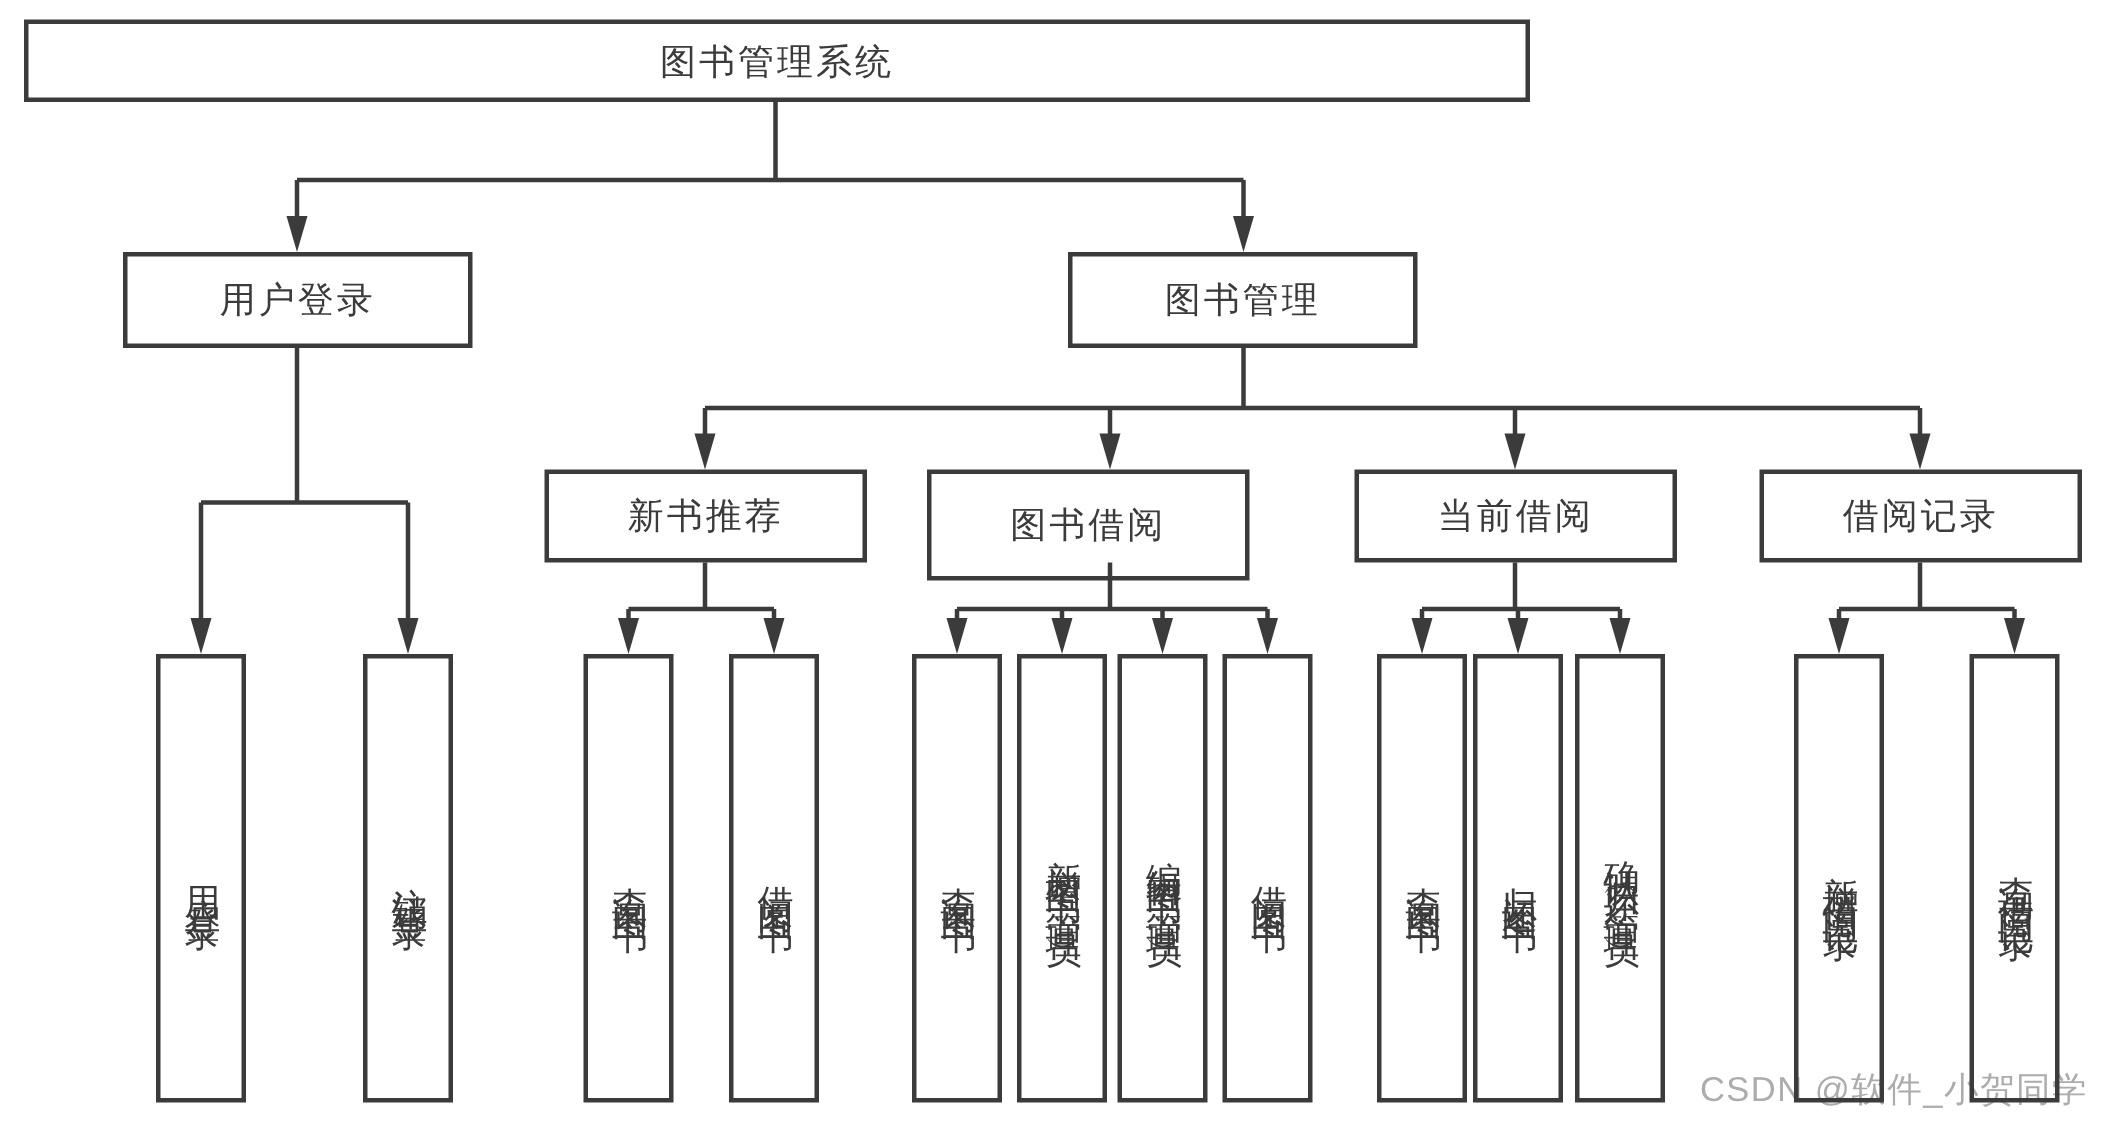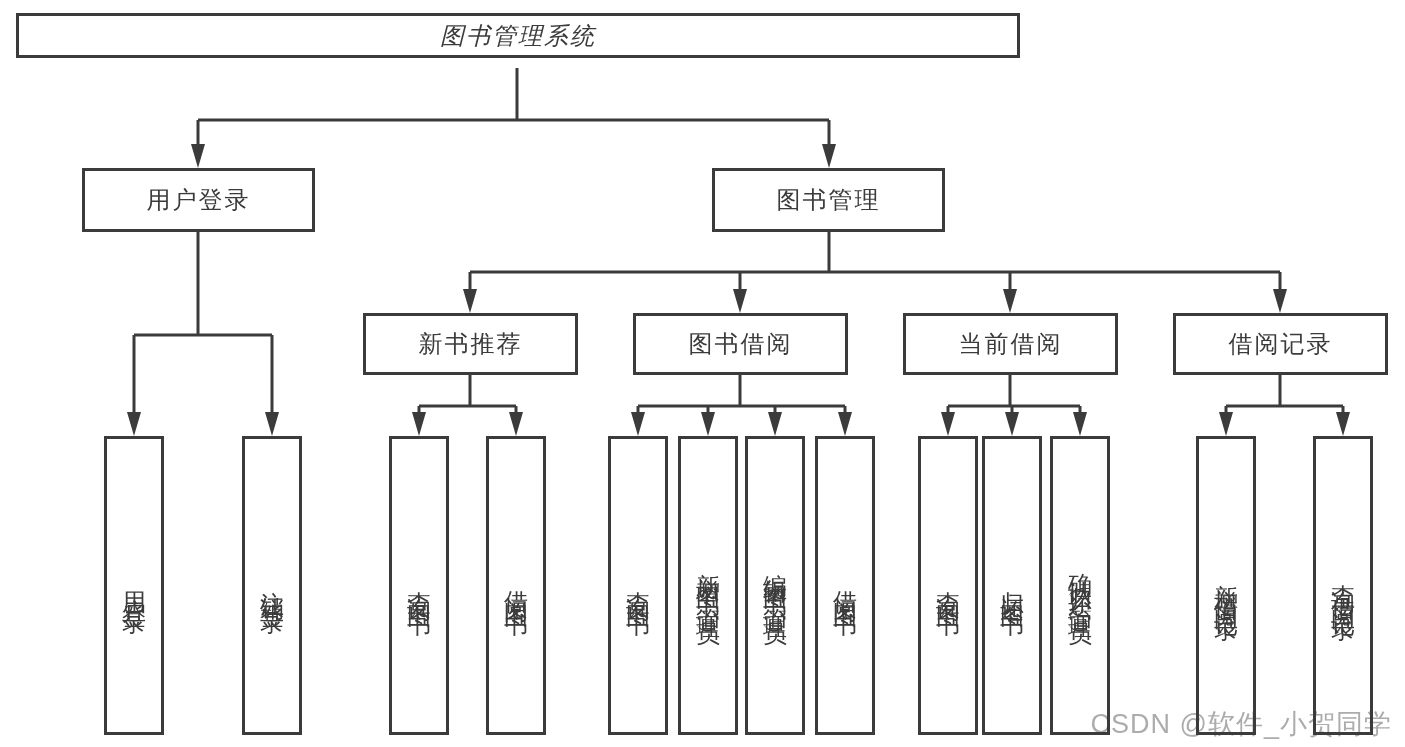--- a/index.html
+++ b/index.html
@@ -48,21 +48,21 @@
     text-orientation: mixed;
     font-size: 24px;
     letter-spacing: 7px;
     line-height: 1;
     max-height: 292px;
   }
   .watermark {
     position: absolute;
     right: 13px;
     bottom: 5px;
-    font-size: 27px;
+    font-size: 23px;
     letter-spacing: 1px;
     color: #acacac;
     z-index: 1;
     white-space: nowrap;
   }
 </style>
 </head>
 <body>
 
 <div class="canvas">
@@ -93,35 +93,35 @@
       <polygon points="768,412 782,412 775,436"></polygon>
       <polygon points="838,412 852,412 845,436"></polygon>
       <polygon points="941,412 955,412 948,436"></polygon>
       <polygon points="1005,412 1019,412 1012,436"></polygon>
       <polygon points="1073,412 1087,412 1080,436"></polygon>
       <polygon points="1219,412 1233,412 1226,436"></polygon>
       <polygon points="1336,412 1350,412 1343,436"></polygon>
     </g>
   </svg>
 
-  <div class="node" style="left:16px; top:13px; width:1004px; height:45px;font-style:italic;">
+  <div class="node" style="left:16px; top:13px; width:1004px; height:55px;">
     <span class="h-label">图书管理系统</span>
   </div>
 
   <div class="node" style="left:82px; top:168px; width:233px; height:64px;">
     <span class="h-label">用户登录</span>
   </div>
   <div class="node" style="left:712px; top:168px; width:233px; height:64px;">
     <span class="h-label">图书管理</span>
   </div>
 
   <div class="node" style="left:363px; top:313px; width:215px; height:62px;">
     <span class="h-label">新书推荐</span>
   </div>
-  <div class="node" style="left:633px; top:313px; width:215px; height:62px;font-family:Liberation Mono, monospace;">
+  <div class="node" style="left:618px; top:313px; width:215px; height:74px;font-family:Liberation Mono, monospace;">
     <span class="h-label">图书借阅</span>
   </div>
   <div class="node" style="left:1173px; top:313px; width:215px; height:62px;">
     <span class="h-label">借阅记录</span>
   </div>
   <div class="node" style="left:903px; top:313px; width:215px; height:62px;">
     <span class="h-label">当前借阅</span>
   </div>
 
   <div class="node leaf" style="left:104px;">

